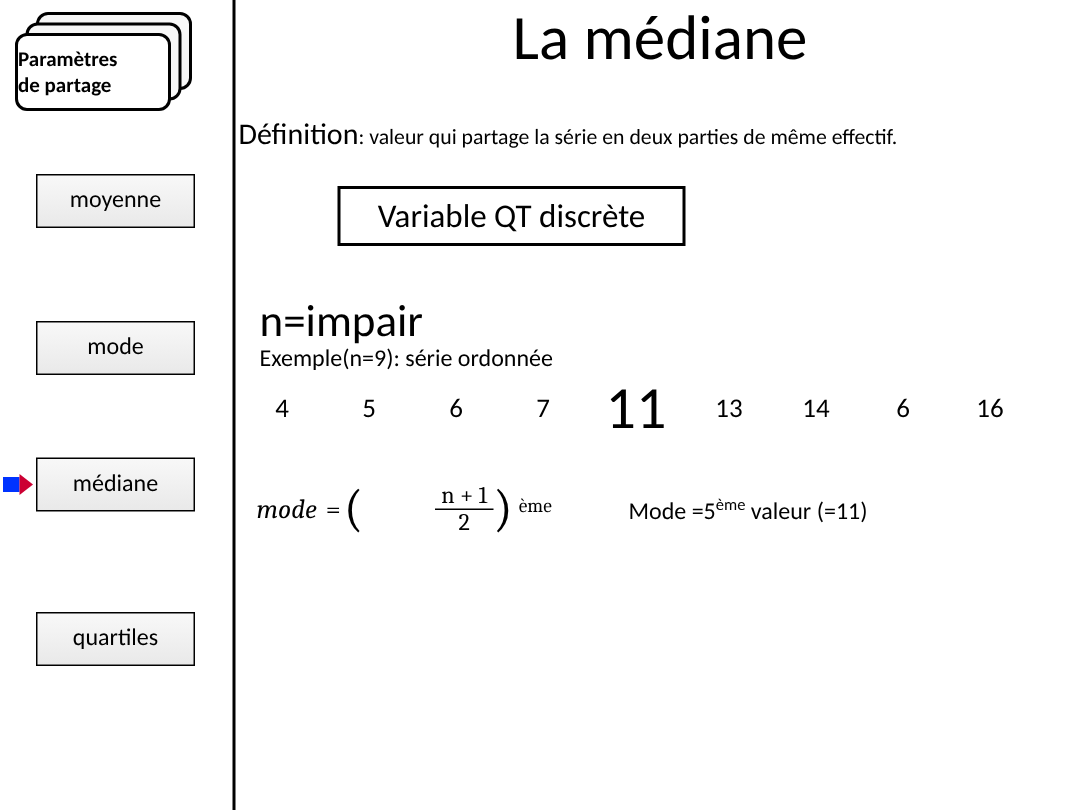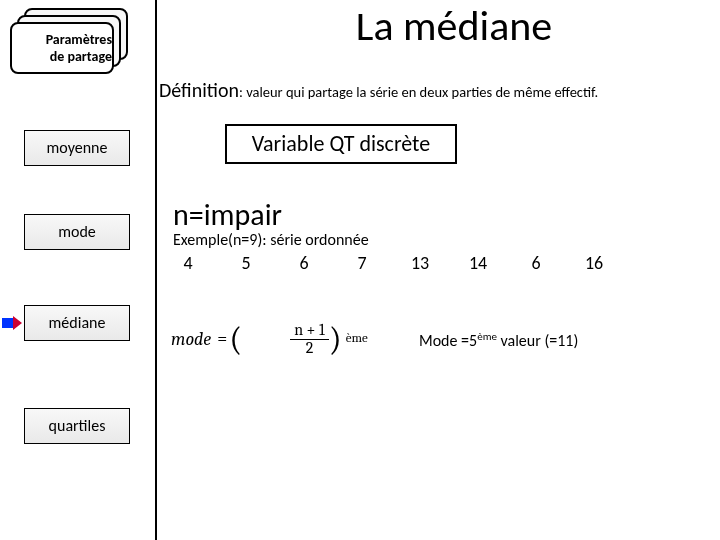--- a/index.html
+++ b/index.html
@@ -33,32 +33,32 @@
   }
   .scard {
     position: absolute;
     width: 104px; height: 52px;
     background: #f7f7f7;
     border: 2px solid #000;
     border-radius: 8px;
   }
   .scard.back  { left: 14px; top: 0; }
   .scard.mid   { left: 7px;  top: 7px; }
-  .scard.front { left: 0;   top: 14px; background: #fff; text-align: right; font-weight: 700; font-size: 14px; line-height: 1.2; padding-top: 8px; }
+  .scard.front { left: 0;   top: 14px; background: #fff; text-align: left; font-weight: 700; font-size: 14px; line-height: 1.2; padding-top: 8px; }
   .nav-btn {
     position: absolute;
     left: 24px;
     width: 106px; height: 36px;
     background: linear-gradient(#f8f8f8,#e9e9e9);
     border: 1.5px solid #000;
     text-align: center;
     line-height: 34px;
     font-size: 16px;
   }
-  .nav-moyenne  { top: 130px; }
+  .nav-moyenne  { top: 116px; }
   .nav-mode     { top: 214px; }
   .nav-mediane  { top: 305px; }
   .nav-quartiles{ top: 408px; }
   .arrow-ind {
     position: absolute;
     left: 2px; top: 316px;
     width: 20px; height: 14px;
   }
   .arrow-shaft {
     position: absolute;
@@ -75,21 +75,21 @@
     border-left: 9px solid #cc0033;
   }
   .divider {
     position: absolute;
     left: 0; top: 0;
     width: 2px; height: 540px;
     background: #000;
   }
   .title {
     position: absolute;
-    left: 49px; top: 0;
+    left: 35px; top: 0;
     width: 500px;
     text-align: center;
     font-size: 42px;
   }
   .def-line {
     position: absolute;
     left: 4px; top: 78px;
     width: 560px;
     font-size: 14.5px;
   }
@@ -199,20 +199,21 @@
   <div class="varbox">Variable QT discrète</div>
 
   <div class="nimpair">n=impair</div>
   <div class="exemple">Exemple(n=9): série ordonnée</div>
 
   <div class="series" id="series-row">
       <div class="cell">4</div>
       <div class="cell">5</div>
       <div class="cell">6</div>
       <div class="cell">7</div>
+      <div class="cell big">11</div>
       <div class="cell">13</div>
       <div class="cell">14</div>
       <div class="cell">6</div>
       <div class="cell">16</div>
     </div>
 
   <div class="formula">
     <span class="mode-eq">mode</span>
     <span>=</span>
     <span class="paren">

